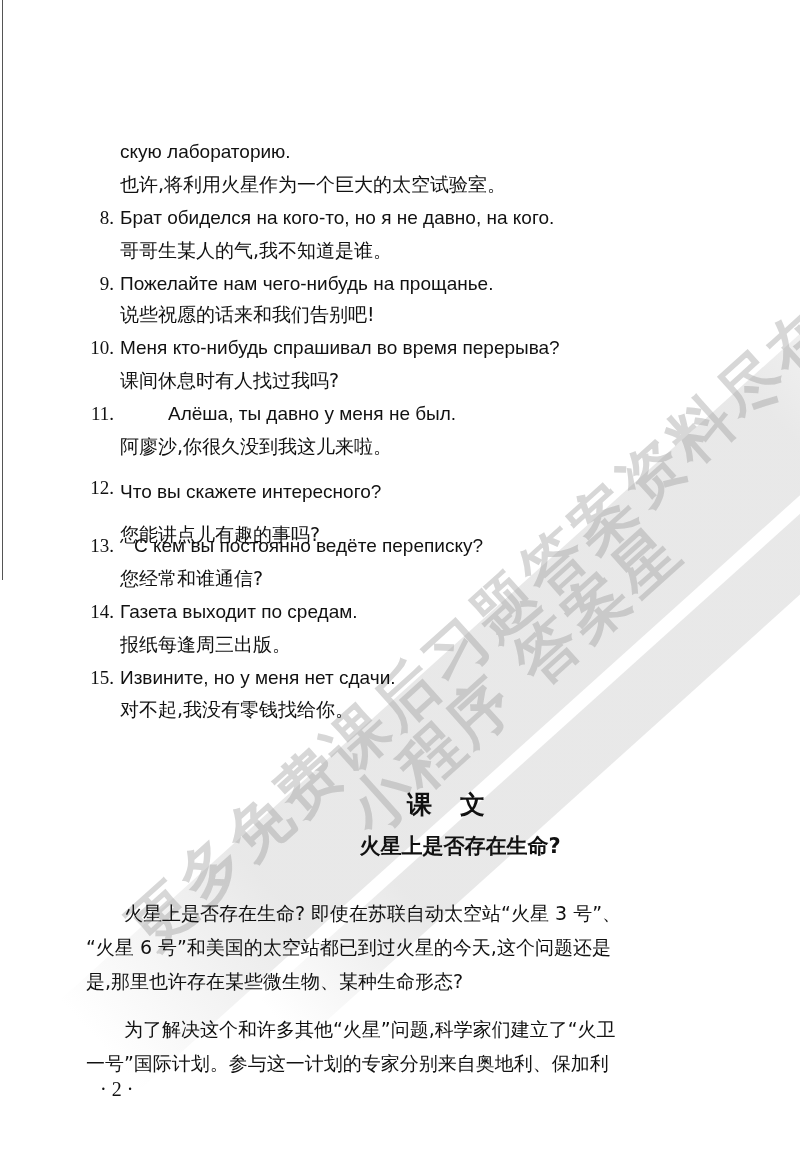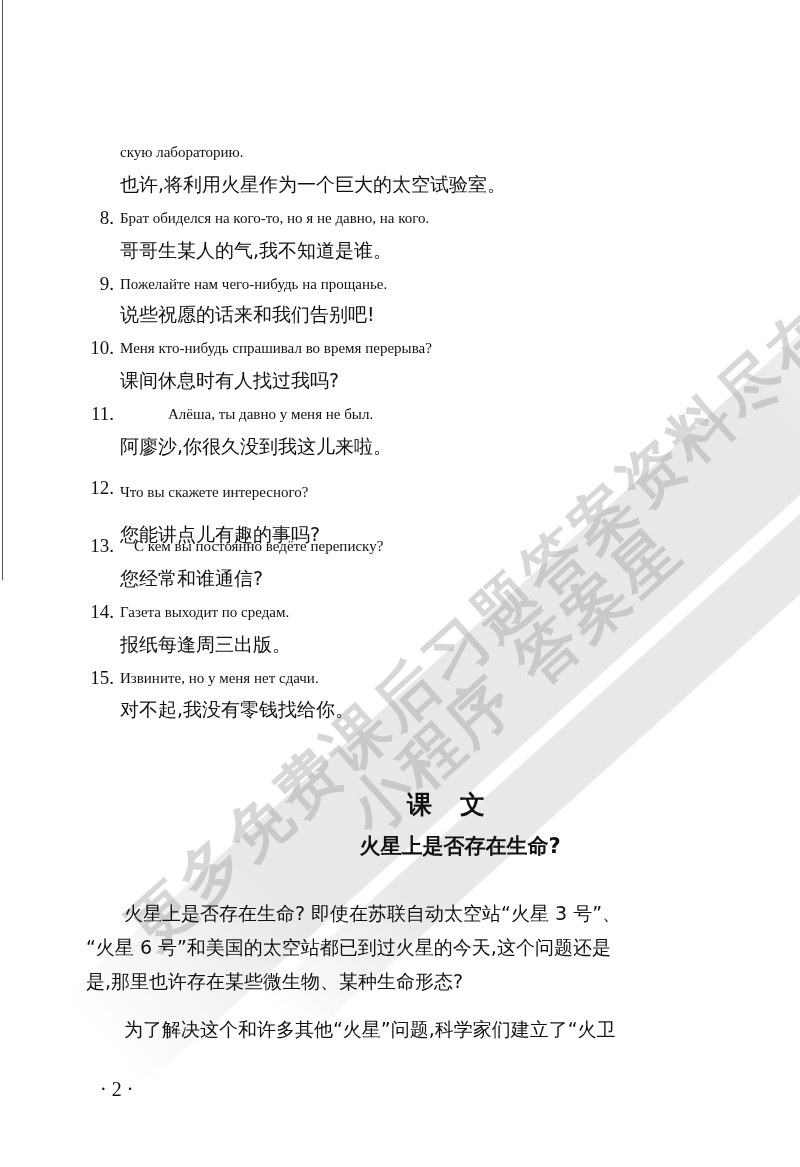--- a/index.html
+++ b/index.html
@@ -53,21 +53,21 @@
       top: 0;
       width: 800px;
       z-index: 1;
     }
     .line {
       position: absolute;
       font-size: 19px;
       line-height: 24px;
       white-space: nowrap;
     }
-    .ru { font-family: Liberation Serif, serif; font-size: 15px; }
+    .ru { font-family: Liberation Sans, sans-serif; font-size: 19px; }
     .zh { font-family: "DejaVu Sans", sans-serif; font-size: 19px; }
     .num {
       position: absolute;
       font-family: "Liberation Serif", serif;
       font-size: 19px;
       line-height: 24px;
       text-align: right;
       width: 40px;
     }
     .section-title {
@@ -181,16 +181,17 @@
   <div class="article-title" style="top:832px;">火星上是否存在生命?</div>
 
   <div class="para" style="top:876px;margin-top:20px;">
     <span class="para-line">　　火星上是否存在生命? 即使在苏联自动太空站“火星 3 号”、</span>
     <span class="para-line">“火星 6 号”和美国的太空站都已到过火星的今天,这个问题还是</span>
     <span class="para-line">是,那里也许存在某些微生物、某种生命形态?</span>
   </div>
 
   <div class="para" style="top:1012px;">
     <span class="para-line">　　为了解决这个和许多其他“火星”问题,科学家们建立了“火卫</span>
+    <span class="para-line">一号”国际计划。参与这一计划的专家分别来自奥地利、保加利</span>
   </div>
 
   <div class="page-number">· 2 ·</div>
 </div>
 
 </body></html>

